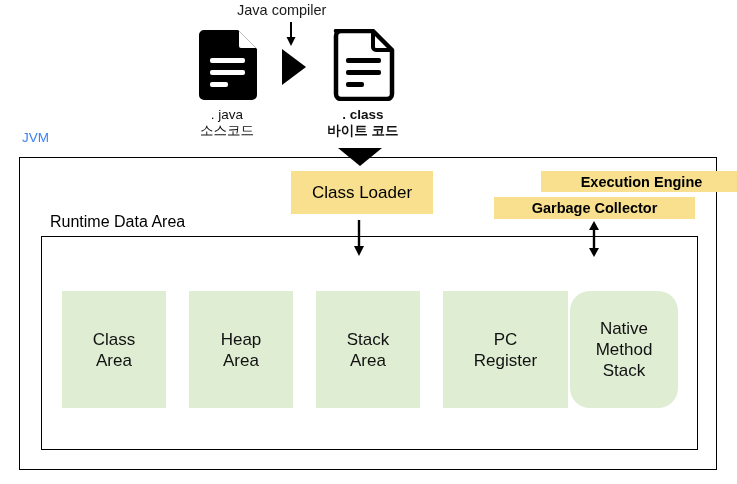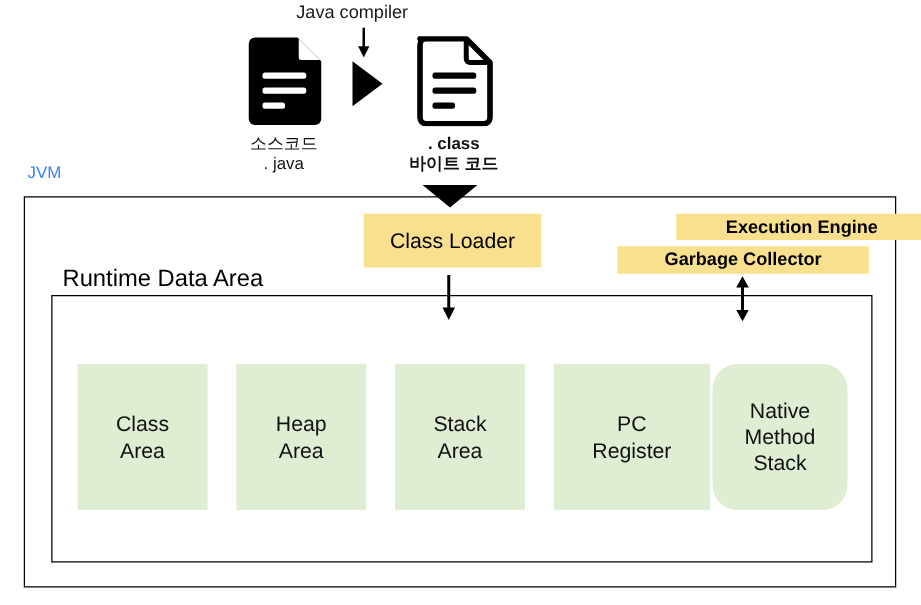--- a/index.html
+++ b/index.html
@@ -91,21 +91,21 @@
   #garbage-collector-box {
     left: 494px; top: 197px;
     width: 201px; height: 22px;
     font-size: 14.5px;
     font-weight: bold;
   }
 
   
   #runtime-label {
     left: 50px; top: 213px;
-    font-size: 19px;
+    font-size: 16px;
     color: #000;
   }
   #runtime-box {
     left: 41px; top: 236px;
     width: 657px; height: 214px;
     border: 1.4px solid #000000;
     box-sizing: border-box;
     background: transparent;
   }
 
@@ -163,22 +163,22 @@
 
 <svg class="abs doc-icon" id="class-doc-icon" viewBox="0 0 66 72">
   <path d="M6,2 L43,2 L62,21 L62,65 A5,5 0 0 1 57,70 L11,70 A5,5 0 0 1 6,65 L6,7 A5,5 0 0 1 11,2 Z" fill="#ffffff" stroke="#000" stroke-width="4.5" stroke-linejoin="round"></path>
   <path d="M43,3 L43,18 A3,3 0 0 0 46,21 L61,21" fill="none" stroke="#000" stroke-width="4"></path>
   <rect x="16" y="29" width="35" height="5" rx="2" fill="#000"></rect>
   <rect x="16" y="41" width="35" height="5" rx="2" fill="#000"></rect>
   <rect x="16" y="53" width="18" height="5" rx="2" fill="#000"></rect>
 </svg>
 
 <div class="abs file-label" id="java-file-label">
+  <div>. java</div>
   <div>소스코드</div>
-  <div>. java</div>
 </div>
 
 <div class="abs file-label" id="class-file-label">
   <div>. class</div>
   <div>바이트 코드</div>
 </div>
 
 <div class="abs" id="jvm-title">JVM</div>
 
 <div class="abs" id="jvm-box"></div>

